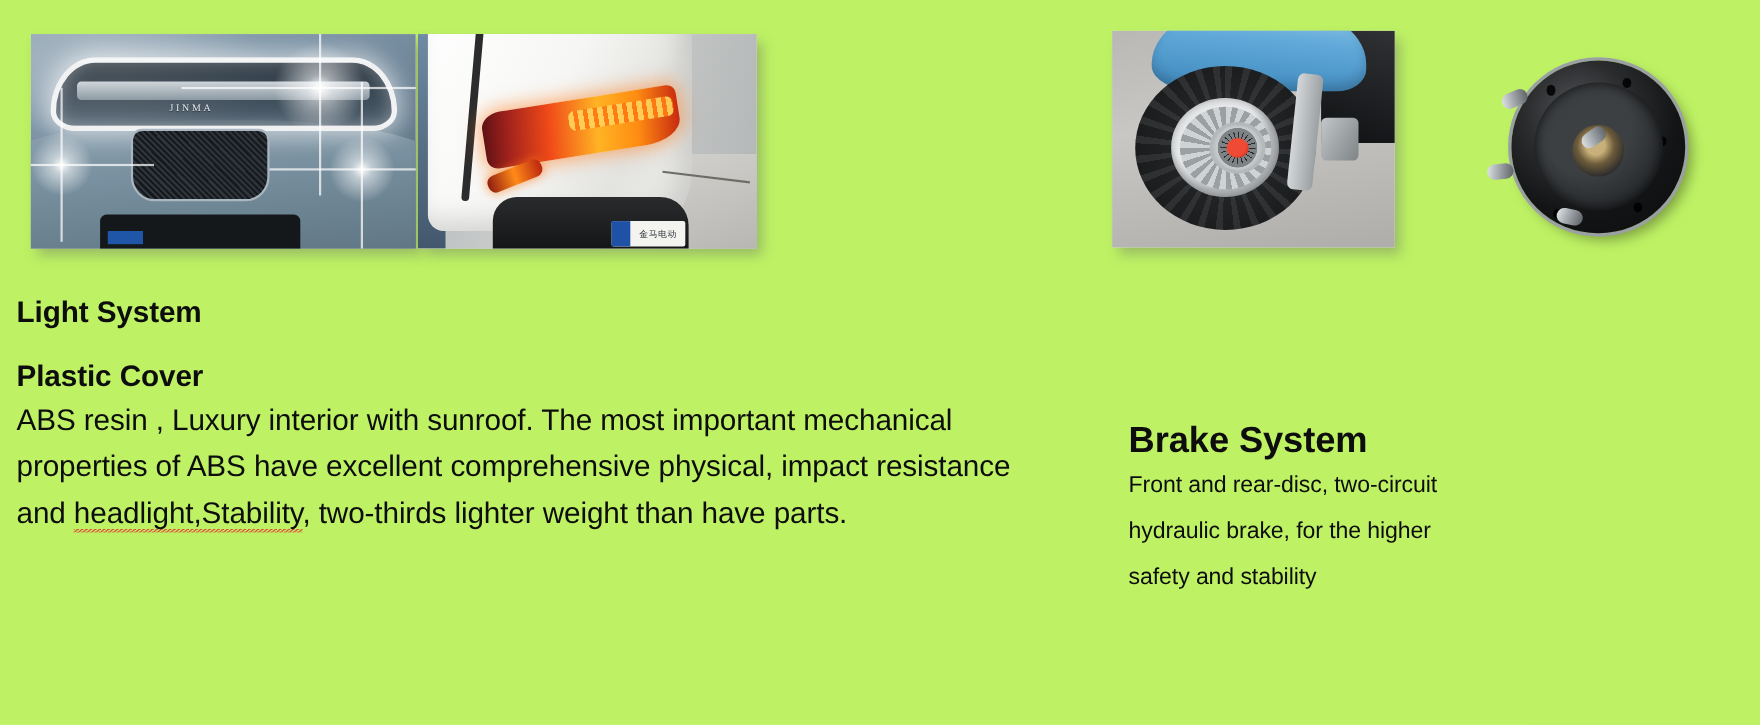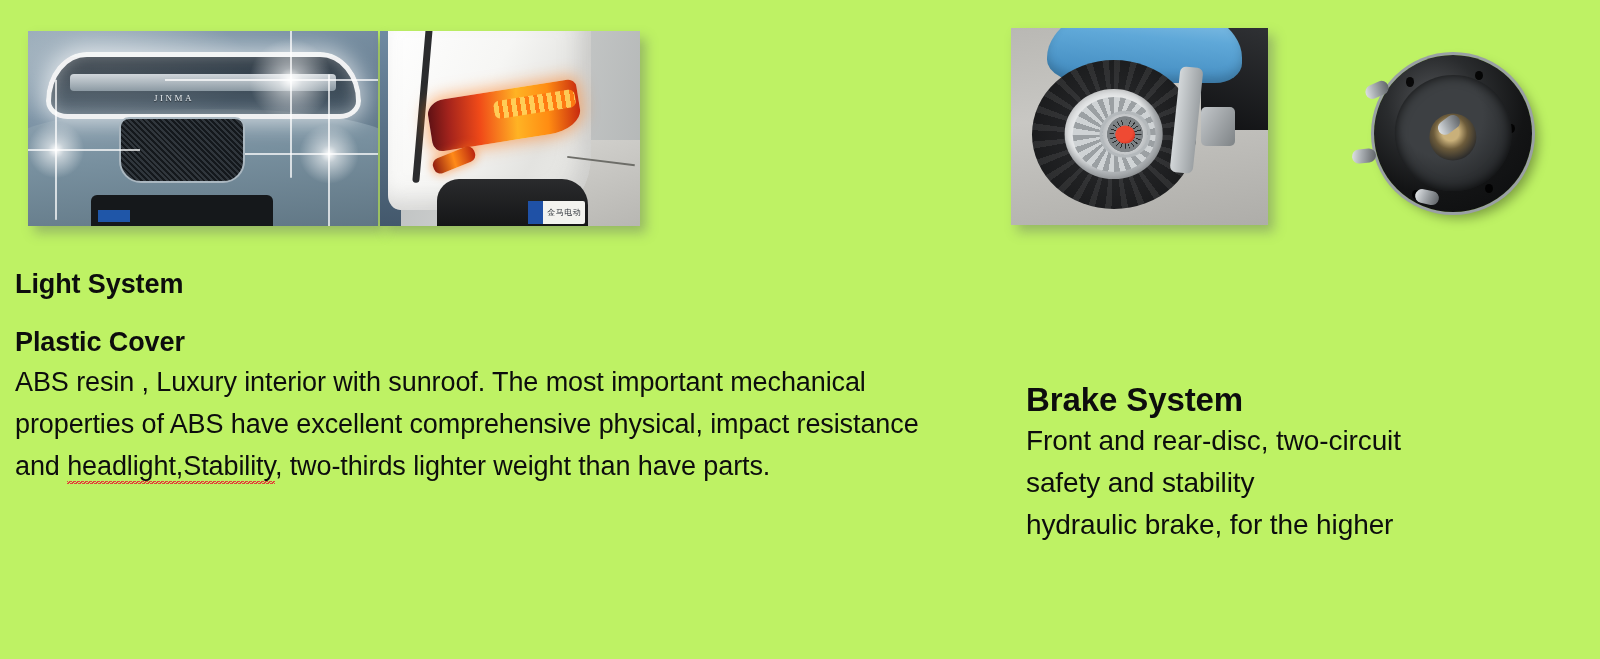--- a/index.html
+++ b/index.html
@@ -89,21 +89,21 @@
     background: rgba(255,255,255,0.72);
     transform: translate(-50%,-50%);
   }
   .flare::before { width: 240%; height: 2px; }
   .flare::after  { width: 2px; height: 240%; }
   #flare-a { left: 60%; top: 4%;  width: 30%;  height: 42%; }
   #flare-b { left: -2%; top: 46%; width: 20%;  height: 30%; }
   #flare-c { left: 76%; top: 46%; width: 20%;  height: 34%; }
 
   
-  #photo-taillight { left: 380px; top: 31px; width: 260px; height: 195px; }
+  #photo-taillight { left: 380px; top: 31px; width: 308px; height: 195px; }
   .tl-wall {
     position: absolute; inset: 0;
     background: linear-gradient(100deg, #b9bcbd 0%, #cfd1d0 45%, #b3b6b6 100%);
   }
   .tl-ground {
     position: absolute; left: 56%; top: 56%; width: 46%; height: 46%;
     background: linear-gradient(160deg,#d6d5d1,#b6b5b1);
   }
   .tl-bluepanel {
     position: absolute; left: 0; top: 0; width: 8%; height: 100%;
@@ -263,21 +263,21 @@
     letter-spacing: -0.1px;
     margin-top: 20px;
   }
   .para {
     color: #0d0d0d;
     letter-spacing: -0.1px;
   }
   #text-light-plastic .heading { font-size: 27px; line-height: 38px; }
   #text-light-plastic .para    { font-size: 27px; line-height: 42px; }
   #text-brake .heading         { font-size: 33px; line-height: 40px; }
-  #text-brake .para            { font-size: 28px; line-height: 42px; }
+  #text-brake .para            { font-size: 21px; line-height: 42px; }
 
   .spellcheck {
     background-image:
       repeating-linear-gradient(135deg,
         #e2433a 0 1px, rgba(0,0,0,0) 1px 2px, #e2433a 2px 3px, rgba(0,0,0,0) 3px 4px);
     background-repeat: repeat-x;
     background-size: 4px 3px;
     background-position: 0 1.12em;
     padding-bottom: 3px;
   }
@@ -366,18 +366,18 @@
 
     <div class="heading">Plastic Cover</div>
 
     <div class="para"><span>ABS resin , Luxury interior with sunroof. The most important mechanical properties of ABS have excellent comprehensive physical, impact resistance and </span><span class="spellcheck">headlight,Stability</span><span>, two-thirds lighter weight than have parts.</span></div>
   </div>
 
   <div class="txt-block" id="text-brake">
     <div class="heading">Brake System</div>
     <div class="para">
       <div>Front and rear-disc, two-circuit</div>
+      <div>hydraulic brake, for the higher</div>
       <div>safety and stability</div>
-      <div>hydraulic brake, for the higher</div>
     </div>
   </div>
 
 </div>
 
 </body></html>

